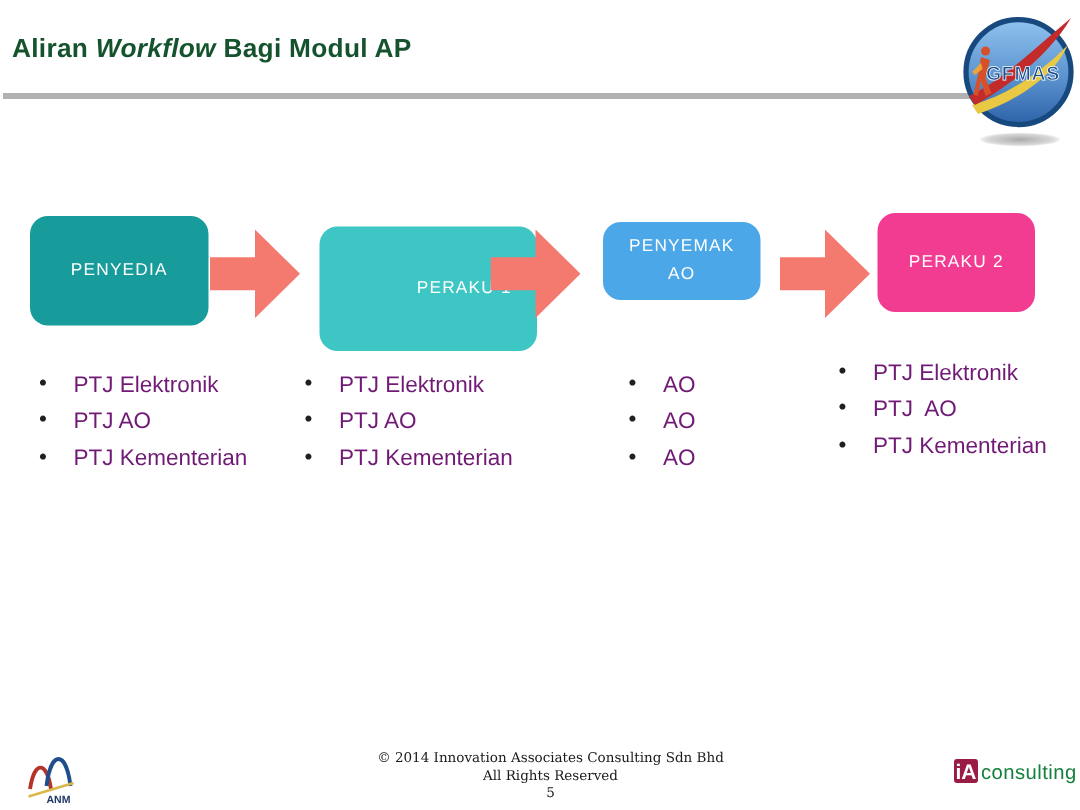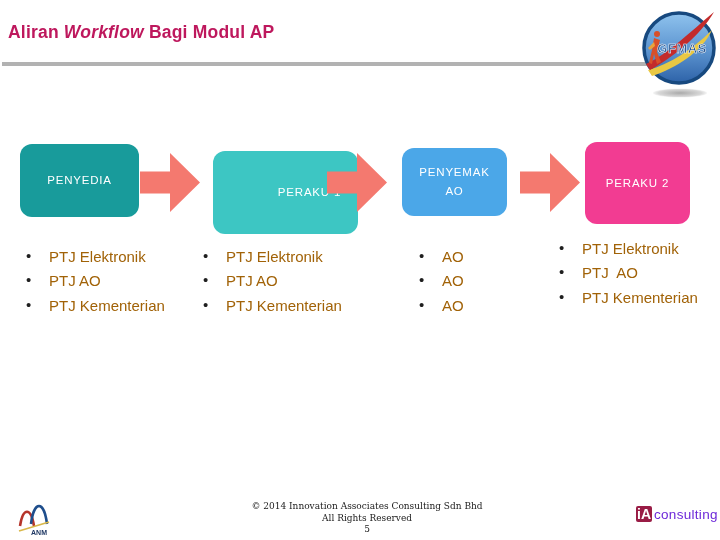--- a/index.html
+++ b/index.html
@@ -3,47 +3,47 @@
 <meta charset="utf-8">
 <style>
   html,body { margin:0; padding:0; background:#e9e9e9; }
   .slide {
     position:relative; width:720px; height:540px; background:#ffffff;
     overflow:hidden; font-family:"Liberation Sans", sans-serif;
   }
   
   .title {
     position:absolute; left:8px; top:22px; font-size:17.5px; font-weight:bold;
-    color:#be185d; letter-spacing:0.2px; white-space:pre;
+    color:#14532d; letter-spacing:0.2px; white-space:pre;
   }
   .title em { font-style:italic; }
   .divider {
     position:absolute; left:2px; top:62px; width:646px; height:4px;
     background:#b2b2b2;
   }
   .gfmas-logo { position:absolute; left:640px; top:4px; }
   
   .stage-box {
     position:absolute; border-radius:12px; color:#fff;
     display:flex; flex-direction:column; align-items:center; justify-content:center;
     font-size:11.5px; letter-spacing:0.8px; line-height:19px; font-weight:400;
     text-align:center;
   }
   .box-1 { left:20px;  top:144px; width:119px; height:73px; }
   .box-2 { left:213px; top:151px; width:97px;  height:83px;padding-left:48px; }
-  .box-3 { left:402px; top:148px; width:105px; height:68px; }
-  .box-4 { left:585px; top:142px; width:105px; height:82px; }
+  .box-3 { left:402px; top:148px; width:105px; height:52px; }
+  .box-4 { left:585px; top:142px; width:105px; height:66px; }
   .flow-arrow { position:absolute; width:60px; height:59px; }
   .arrow-1 { left:140px; top:153px; }
   .arrow-2 { left:327px; top:153px; }
   .arrow-3 { left:520px; top:153px; }
   
   .bullet-list {
     position:absolute; margin:0; padding:0; list-style:none;
-    font-size:15px; line-height:24.3px; color:#a16207;
+    font-size:15px; line-height:24.3px; color:#701a75;
   }
   .bullet-list li { position:relative; padding-left:25px; white-space:pre; }
   .bullet-list li::before {
     content:"\2022"; position:absolute; left:2px; top:-1px; font-size:15px; color:#1f1f1f;
   }
   .list-1 { left:24px;  top:245px; }
   .list-2 { left:201px; top:245px; }
   .list-3 { left:417px; top:245px; }
   .list-4 { left:557px; top:237px; }
   
@@ -54,21 +54,21 @@
   .anm-logo { position:absolute; left:18px; top:497px; }
   .ia-logo {
     position:absolute; left:636px; top:506px; display:flex; align-items:center;
   }
   .ia-badge {
     width:16px; height:16px; background:#991c45; color:#fff; border-radius:2px;
     font-size:14px; font-weight:bold; display:flex; align-items:center; justify-content:center;
     font-family:"Liberation Sans", sans-serif;
   }
   .ia-word {
-    margin-left:2px; font-size:13.5px; color:#6d28d9; letter-spacing:0.3px;
+    margin-left:2px; font-size:13.5px; color:#15803d; letter-spacing:0.3px;
     font-family:"Liberation Sans", sans-serif;
   }
 </style>
 </head>
 <body>
 
 <div class="slide">
 
   <div class="title"><span>Aliran </span><em>Workflow</em><span> Bagi Modul AP</span></div>
 

